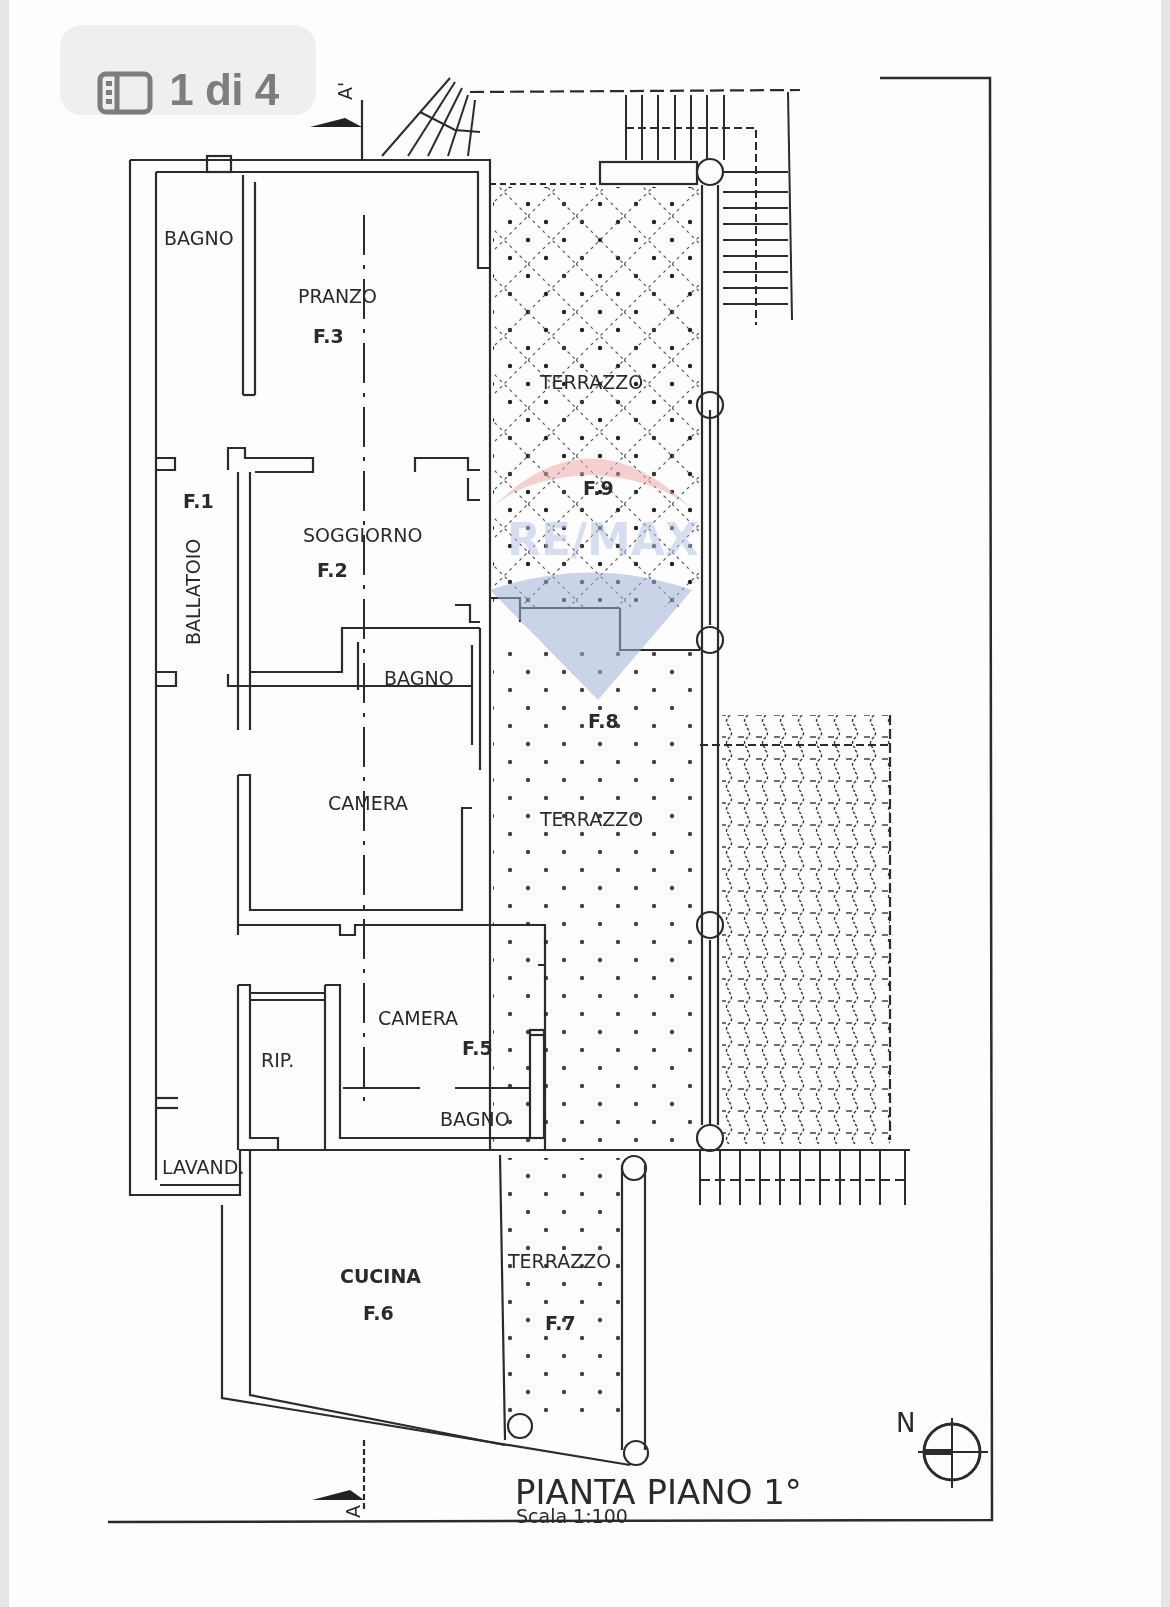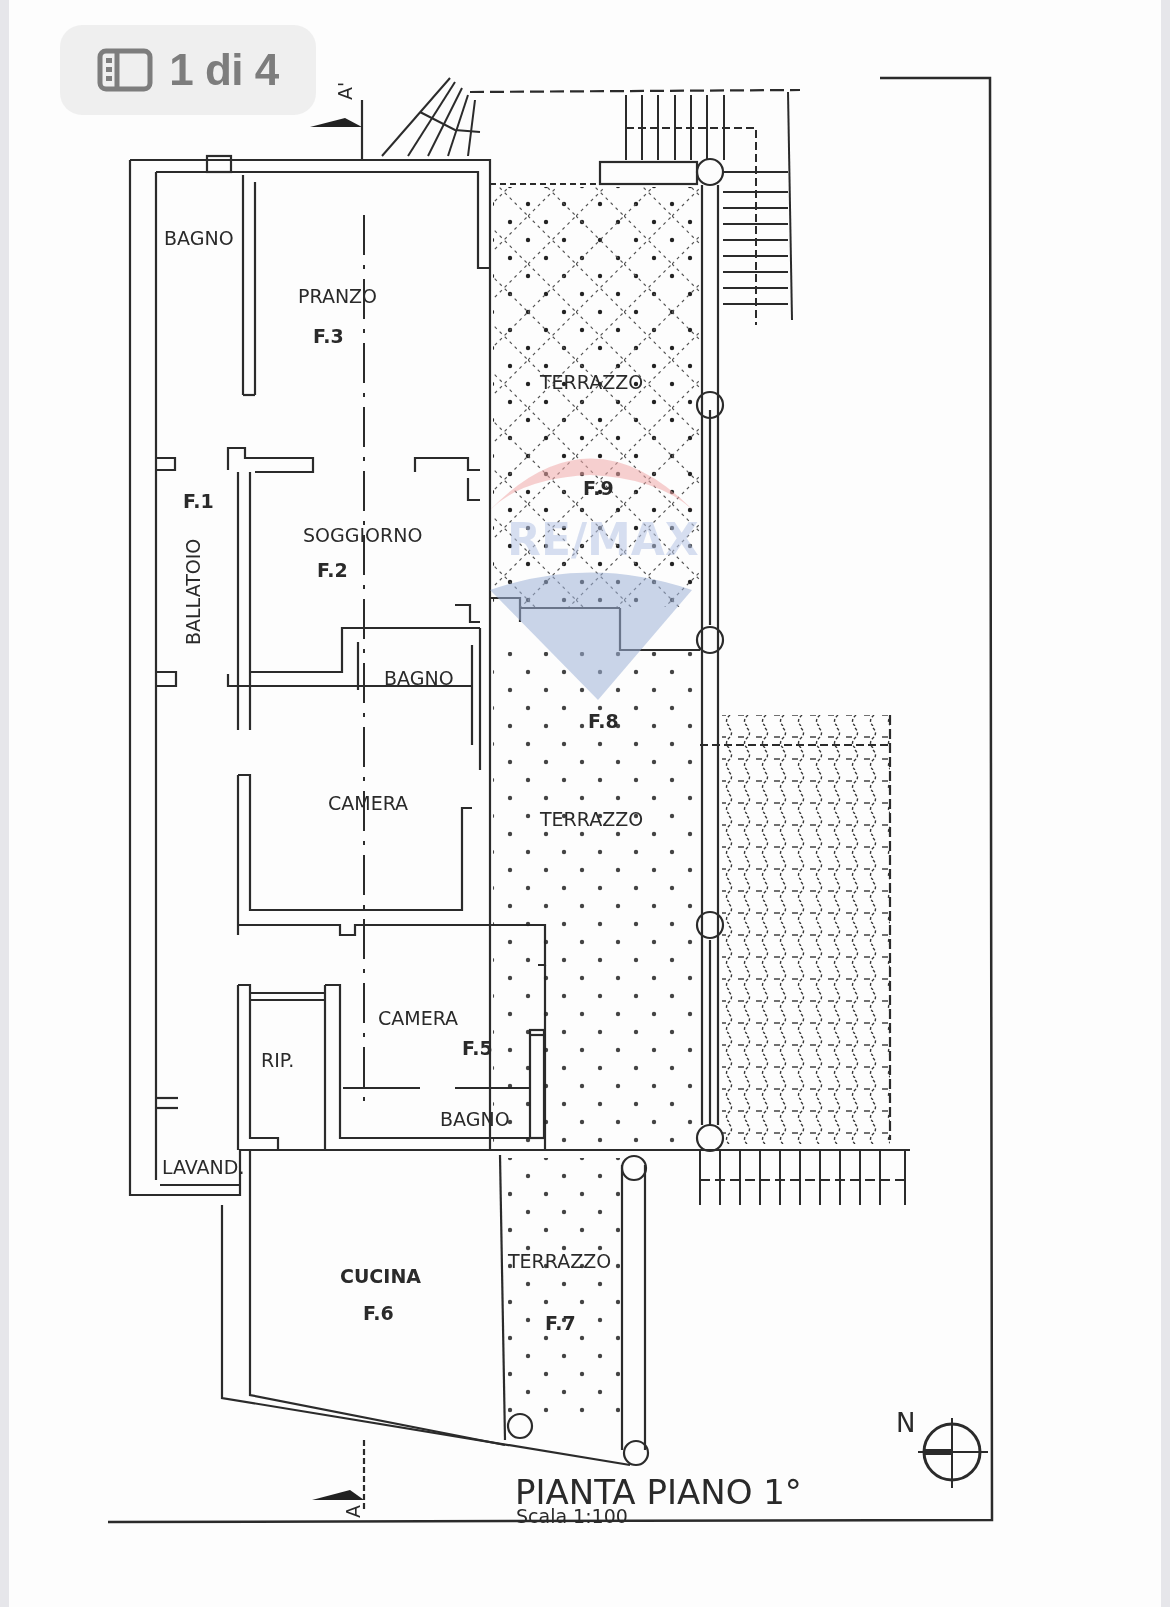--- a/index.html
+++ b/index.html
@@ -9,21 +9,21 @@
     font-family: "DejaVu Sans", sans-serif;
     position: relative;
   }
   .page {
     position: absolute; left: 9px; top: 0; width: 1152px; height: 1607px;
     background: #fdfdfd;
   }
   .page-counter {
     position: absolute; left: 60px; top: 25px; width: 256px; height: 90px;
     background: rgba(238,238,238,0.92); border-radius: 22px;
-    display: flex; align-items: center; justify-content: center; gap: 16px;
+    display: flex; align-items: flex-end; justify-content: center; gap: 16px;
     z-index: 5;
   }
   .page-counter .pc-icon { width: 56px; height: 44px; }
   .page-counter .pc-text {
     font-family: "Liberation Sans", sans-serif; font-weight: bold;
     font-size: 44px; color: #7d7d7d; letter-spacing: -0.5px;
   }
   svg.plan { position: absolute; left: 0; top: 0; }
   .lbl { font-family: "DejaVu Sans", sans-serif; font-size: 19px; fill: #2a2a2a; }
   .lblb { font-family: "DejaVu Sans", sans-serif; font-size: 19px; font-weight: bold; fill: #2a2a2a; }

